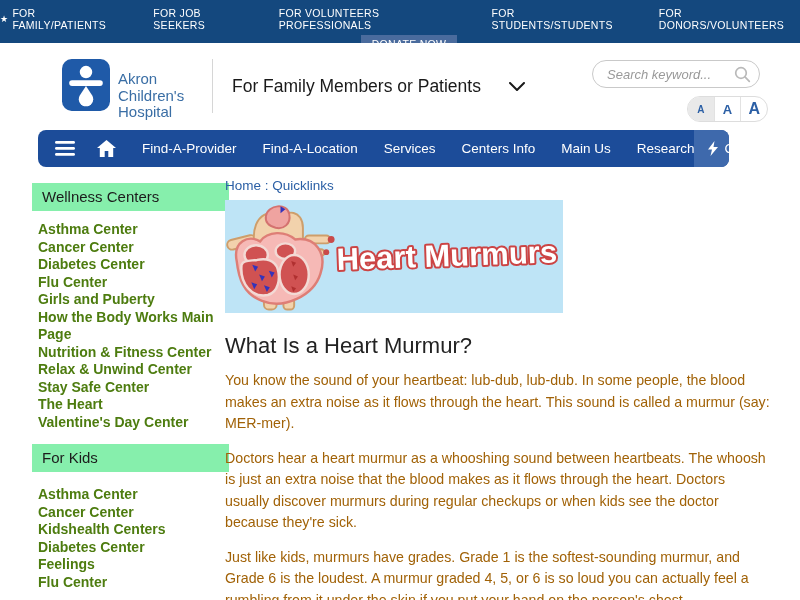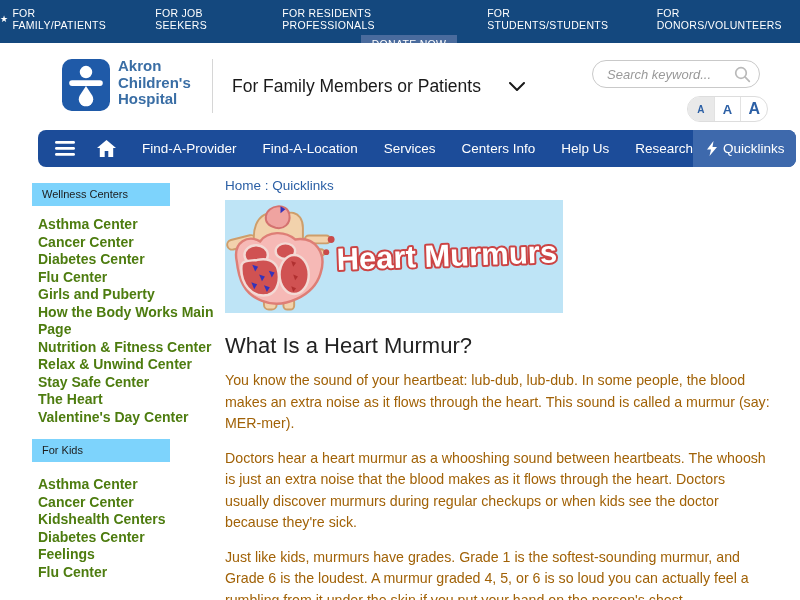--- a/index.html
+++ b/index.html
@@ -14,52 +14,52 @@
   .topbar-link { color:#fff; text-decoration:none; display:flex; align-items:center; gap:4px; }
   .star { font-size:9px; line-height:1; }
   .donate-row { display:flex; justify-content:center; margin-top:4px; }
   .donate-btn { background:#4A6B9D; color:#fff; border:none; font-size:10.5px;
     letter-spacing:.3px; padding:3px 11px 4px; cursor:pointer;
     font-family:"Liberation Sans", sans-serif; margin-left:18px; }
 
   
   .header { position:absolute; top:43px; left:0; width:800px; height:86px; background:#fff; }
   .logo-icon { position:absolute; left:62px; top:16px; width:48px; height:52px; }
-  .logo-text { position:absolute; left:118px; top:15px; font-size:15px;
-    line-height:16.5px; color:#3A6EA5;font-weight:bold; }
+  .logo-text { position:absolute; left:118px; top:28px; font-size:15px;
+    line-height:16.5px; color:#3A6EA5; }
   .header-divider { position:absolute; left:212px; top:16px; width:1px; height:54px; background:#d6d6d6; }
   .audience { position:absolute; left:232px; top:0; height:86px; display:flex;
     align-items:center; gap:28px; font-size:17.5px; color:#1a1a1a; cursor:pointer; }
   .search-box { position:absolute; left:592px; top:17px; width:168px; height:28px;text-decoration:underline; }
   .search-input { width:100%; height:100%; border:1px solid #c9c9c9; border-radius:14px;
     padding:0 30px 0 14px; font-size:13px; font-style:italic; color:#555;
     font-family:"Liberation Sans", sans-serif; outline:none; }
   .search-input::placeholder { color:#999; font-style:italic; }
   .search-icon { position:absolute; right:9px; top:6px; }
   .font-size-widget { position:absolute; left:687px; top:53px; width:81px; height:26px;
     border:1px solid #ddd; border-radius:13px; display:flex; overflow:hidden; background:#fff; }
   .fs-cell { flex:1; display:flex; align-items:center; justify-content:center;
     color:#2B5FA5; font-weight:bold; cursor:pointer; border-left:1px solid #e2e2e2; }
   .fs-cell:first-child { border-left:none; background:#e9e9e9; }
   .fs-small { font-size:10px; } .fs-med { font-size:13px; } .fs-large { font-size:16px; }
 
   
-  .navbar { position:absolute; top:130px; left:38px; width:758px; height:37px;
+  .navbar { position:absolute; top:130px; left:38px; width:691px; height:37px;
     background:#1C4C99; border-radius:8px; display:flex; align-items:center;
     color:#fff; font-size:13.5px; overflow:hidden; }
   .nav-hamburger { margin-left:17px; cursor:pointer; display:flex; }
   .nav-home { margin-left:22px; cursor:pointer; display:flex; }
   .nav-link { color:#fff; text-decoration:none; margin-left:26px; white-space:nowrap; }
   .quicklinks { margin-left:auto; margin-right:18px; background:#3E69AC; height:37px;
     display:flex; align-items:center; gap:6px; padding:0 14px; cursor:pointer; }
 
   
   .sidebar { position:absolute; left:32px; top:183px; width:185px; }
-  .side-header { background:#7dd3fc; color:#1c1c1c; font-size:11px;
-    padding:5px 10px 6px; width:138px; }
+  .side-header { background:#86efac; color:#1c1c1c; font-size:15px;
+    padding:5px 10px 6px; width:197px; }
   .side-list { margin:10px 0 0 6px; }
   .side-list a { display:block; color:#4d7c0f; text-decoration:none;
     font-size:14px; line-height:17.5px;font-weight:bold; }
   .side-section + .side-section { margin-top:13px; }
   .side-section:nth-child(2) .side-list { margin-top:14px; }
 
   
   .main { position:absolute; left:225px; top:178px; width:548px; }
   .breadcrumb { font-size:13.5px; color:#2B5FA5; }
   .breadcrumb a { color:#2B5FA5; text-decoration:none; }
@@ -79,21 +79,21 @@
 <div class="topbar">
   <div class="topbar-links">
     <a class="topbar-link" href="#">
         <span class="star">★</span>
         <span>FOR FAMILY/PATIENTS</span>
       </a>
     <a class="topbar-link" href="#">
         <span>FOR JOB SEEKERS</span>
       </a>
     <a class="topbar-link" href="#">
-        <span>FOR RESIDENTS PROFESSIONALS</span>
+        <span>FOR VOLUNTEERS PROFESSIONALS</span>
       </a>
     <a class="topbar-link" href="#">
         <span>FOR STUDENTS/STUDENTS</span>
       </a>
     <a class="topbar-link" href="#">
         <span>FOR DONORS/VOLUNTEERS</span>
       </a>
   </div>
   <div class="donate-row">
     <button class="donate-btn">DONATE NOW</button>
@@ -146,21 +146,21 @@
   </span>
   <span class="nav-home">
     <svg width="19" height="17" viewBox="0 0 19 17">
       <path d="M9.5 0 L19 8 H16.2 V17 H11.3 V11 H7.7 V17 H2.8 V8 H0 Z" fill="#fff"></path>
     </svg>
   </span>
   <a class="nav-link" href="#">Find-A-Provider</a>
   <a class="nav-link" href="#">Find-A-Location</a>
   <a class="nav-link" href="#">Services</a>
   <a class="nav-link" href="#">Centers Info</a>
-  <a class="nav-link" href="#">Help Us</a>
+  <a class="nav-link" href="#">Main Us</a>
   <a class="nav-link" href="#">Research</a>
   <span class="quicklinks">
     <svg width="10" height="15" viewBox="0 0 10 15">
       <polygon points="6.5,0 0,8.5 4,8.5 2.5,15 10,6 5.5,6" fill="#fff"></polygon>
     </svg>
     <span>Quicklinks</span>
   </span>
 </nav>
 
 <aside class="sidebar">

